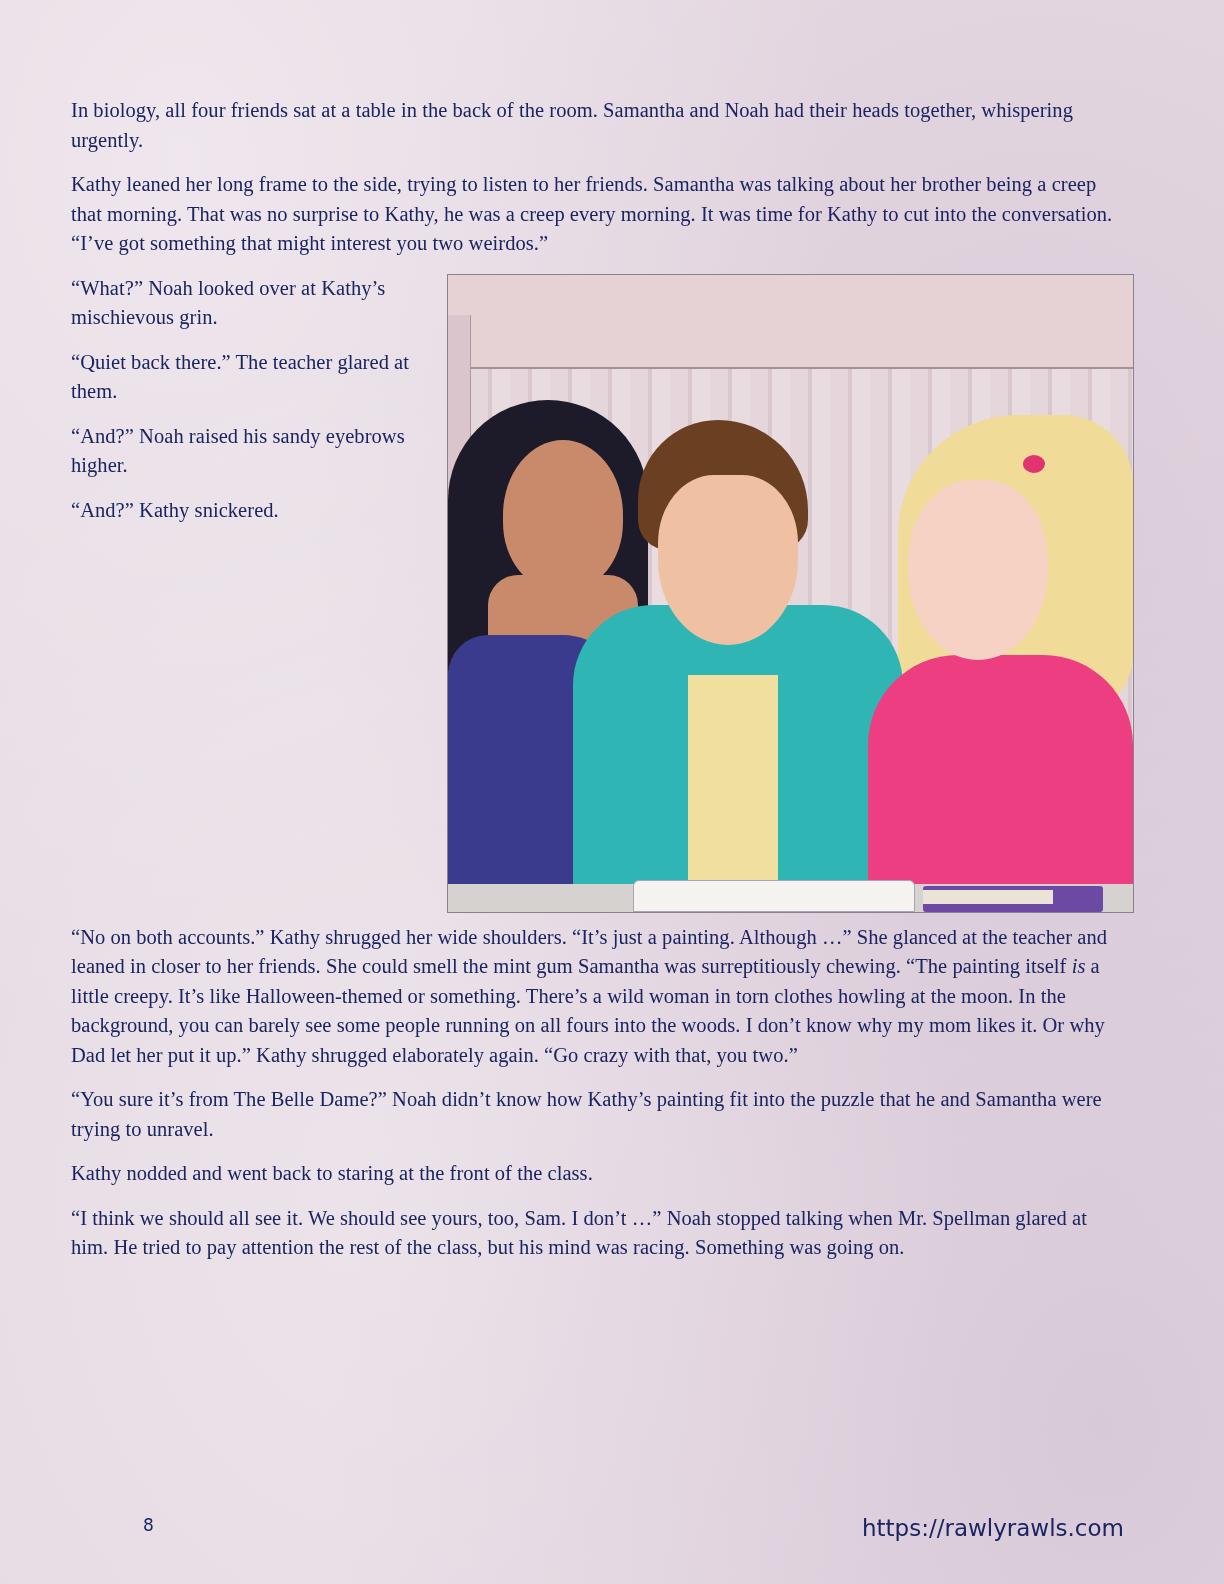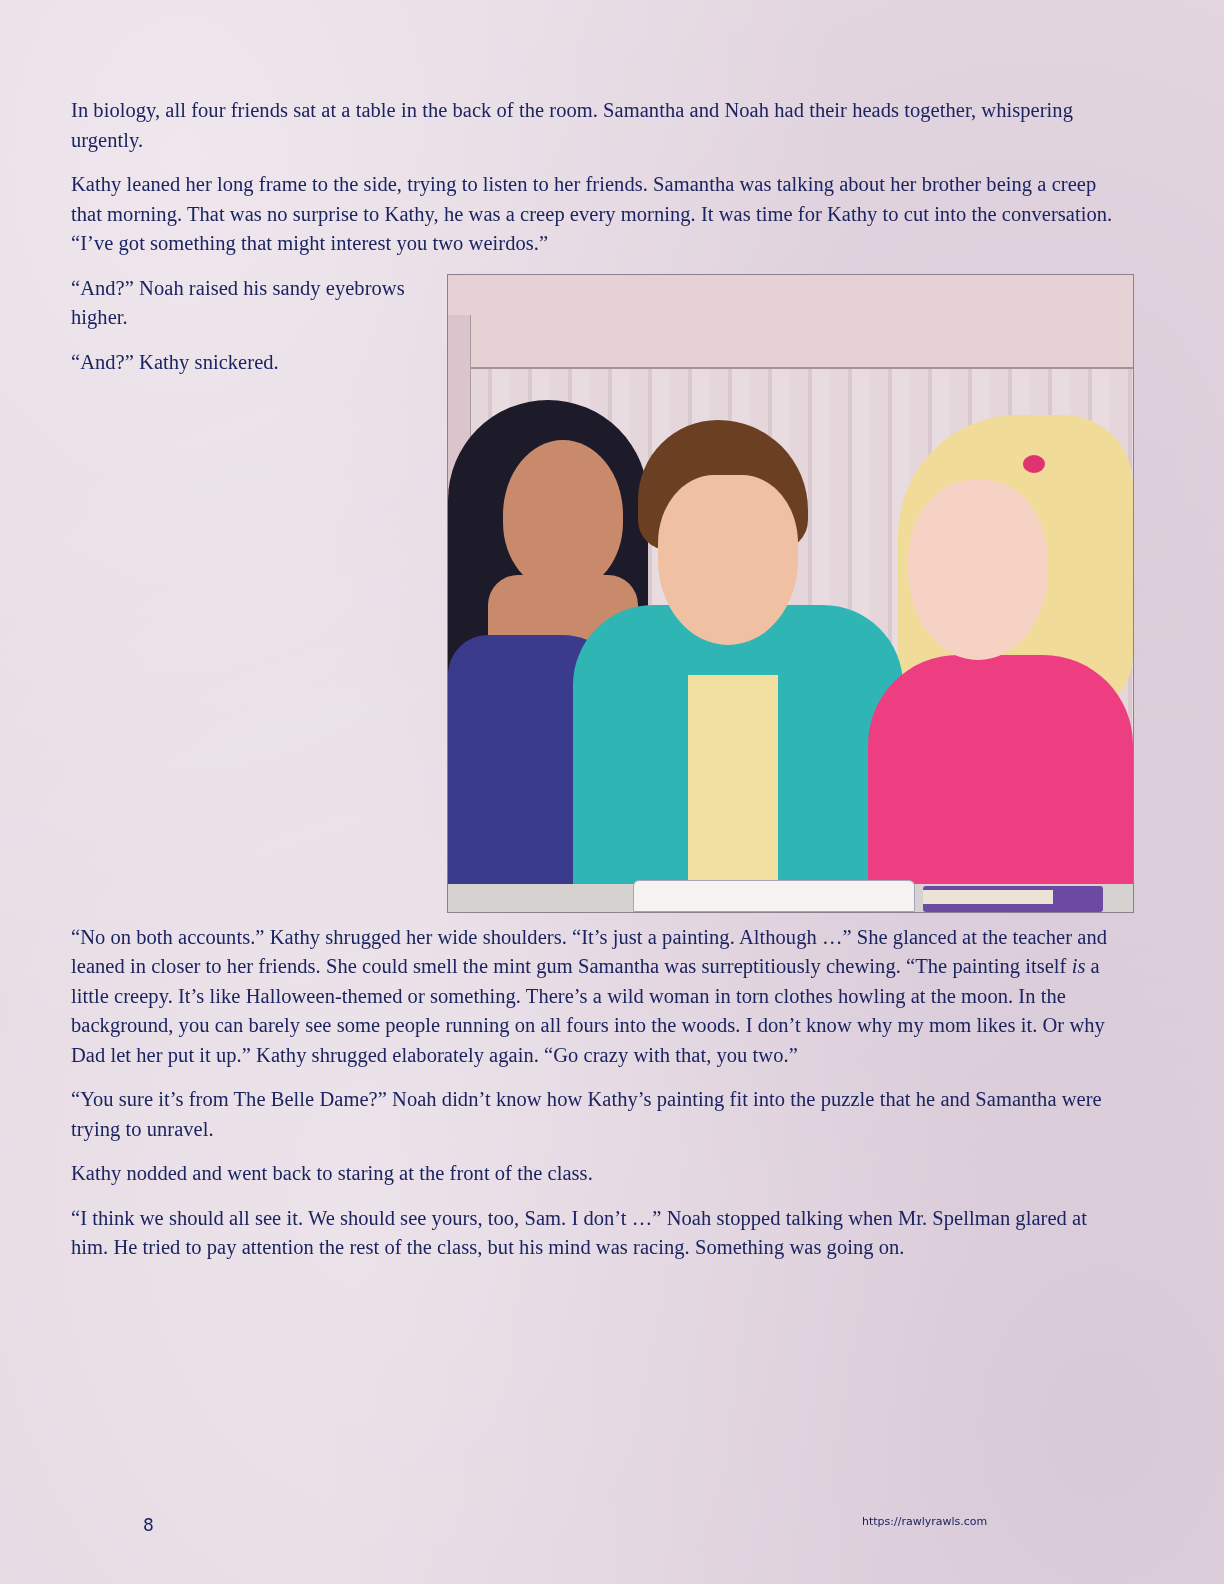--- a/index.html
+++ b/index.html
@@ -39,31 +39,33 @@
   .tee-boy { left: 240px; top: 400px; width: 90px; height: 240px; background: #f1df9f; }
   .hair-blonde { left: 450px; top: 140px; width: 235px; height: 300px; background: #f0dc98; border-radius: 120px 70px 60px 40px; }
   .face-blonde { left: 460px; top: 205px; width: 140px; height: 180px; background: #f6d2c4; border-radius: 45% 45% 50% 50%; }
   .shirt-blonde { left: 420px; top: 380px; width: 265px; height: 260px; background: #ee3e82; border-radius: 90px 90px 0 0; }
   .scrunchie { left: 575px; top: 180px; width: 22px; height: 18px; background: #e0336f; border-radius: 50%; }
   .desk { position: absolute; left: 0; bottom: 0; width: 100%; height: 28px; background: #d6d2d0; }
   .book { position: absolute; left: 185px; bottom: 0; width: 280px; height: 30px; background: #f5f3ef; border-radius: 6px 6px 0 0; border: 1px solid #a9a3b8; }
   .book2 { position: absolute; left: 475px; bottom: 0; width: 180px; height: 26px; background: #6c4aa3; border-radius: 3px; }
   .book2 span { position: absolute; left: 0; top: 4px; width: 130px; height: 14px; background: #ebe4d6; }
   .footer-num { position: absolute; left: 143px; top: 1515px; font-family: "DejaVu Sans", "Liberation Sans", sans-serif; font-size: 17px; color: #1b2461; }
-  .footer-url { position: absolute; left: 862px; top: 1515px; font-family: "DejaVu Sans", "Liberation Sans", sans-serif; font-size: 11px; color: #1b2461; }
+  .footer-url { position: absolute; left: 862px; top: 1515px; font-family: "DejaVu Sans", "Liberation Sans", sans-serif; font-size: 23px; color: #1b2461; }
 </style>
 </head>
 <body>
 
 <div class="page">
   <p>In biology, all four friends sat at a table in the back of the room. Samantha and Noah had their heads together, whispering urgently.</p>
   <p>Kathy leaned her long frame to the side, trying to listen to her friends. Samantha was talking about her brother being a creep that morning. That was no surprise to Kathy, he was a creep every morning. It was time for Kathy to cut into the conversation. “I’ve got something that might interest you two weirdos.”</p>
 
   <div class="flow" style="position:relative; height:650px;">
     <div class="left-col">
+      <p>“What?” Noah looked over at Kathy’s mischievous grin.</p>
+      <p>“Quiet back there.” The teacher glared at them.</p>
       <p>“And?” Noah raised his sandy eyebrows higher.</p>
       <p>“And?” Kathy snickered.</p>
     </div>
     <div class="figure" style="top:0;">
       <div class="ceiling"></div>
       <div class="curtain"></div>
       <div class="wall-left"></div>
       <div class="fig hair-dark"></div>
       <div class="fig skin-dark"></div>
       <div class="fig face-dark"></div>

